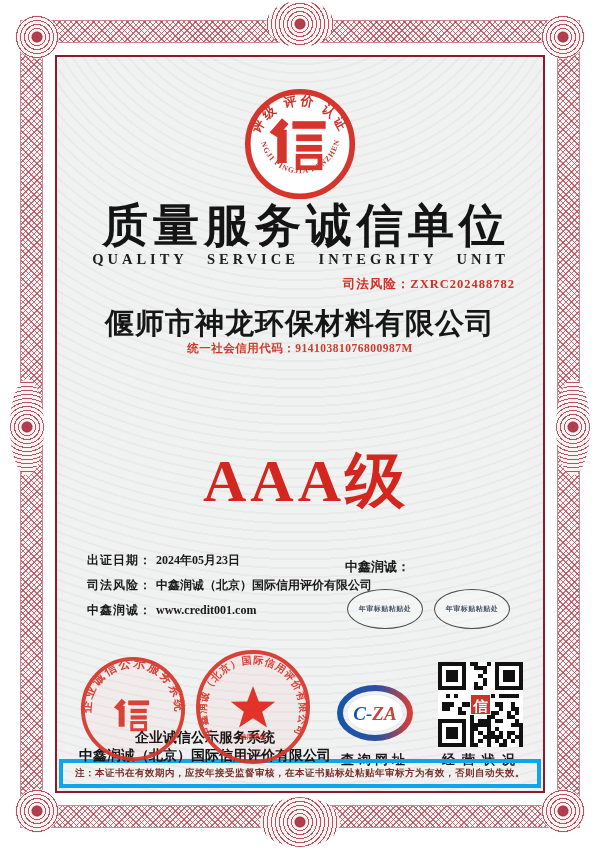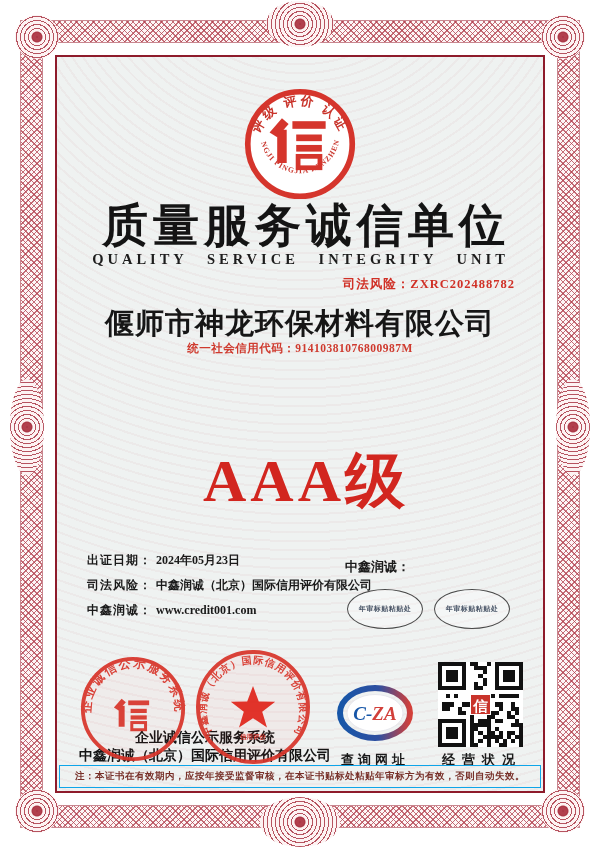--- a/index.html
+++ b/index.html
@@ -88,21 +88,21 @@
   .cza-label{
     position:absolute;left:262px;top:694px;width:112px;text-align:center;
     font-size:13px;font-weight:bold;letter-spacing:4px;color:#1a1a1a;
   }
   .qr{position:absolute;left:381px;top:605px;width:85px;height:85px;background:#fff;}
   .qr-label{
     position:absolute;left:360px;top:694px;width:130px;text-align:center;
     font-size:13px;font-weight:bold;letter-spacing:7px;color:#1a1a1a;white-space:nowrap;
   }
   .footnote{
-    position:absolute;left:2px;right:2px;bottom:3px;border:1px solid #0ea5e9;
+    position:absolute;left:2px;right:2px;bottom:3px;border:4px solid #0ea5e9;
     padding:4px 2px;text-align:center;font-size:9.5px;font-weight:bold;color:#78312a;
     letter-spacing:.5px;white-space:nowrap;
   }
   svg text{font-family:"Liberation Serif","DejaVu Serif",serif;}
 </style>
 </head>
 <body>
 
 <div class="page">
 

